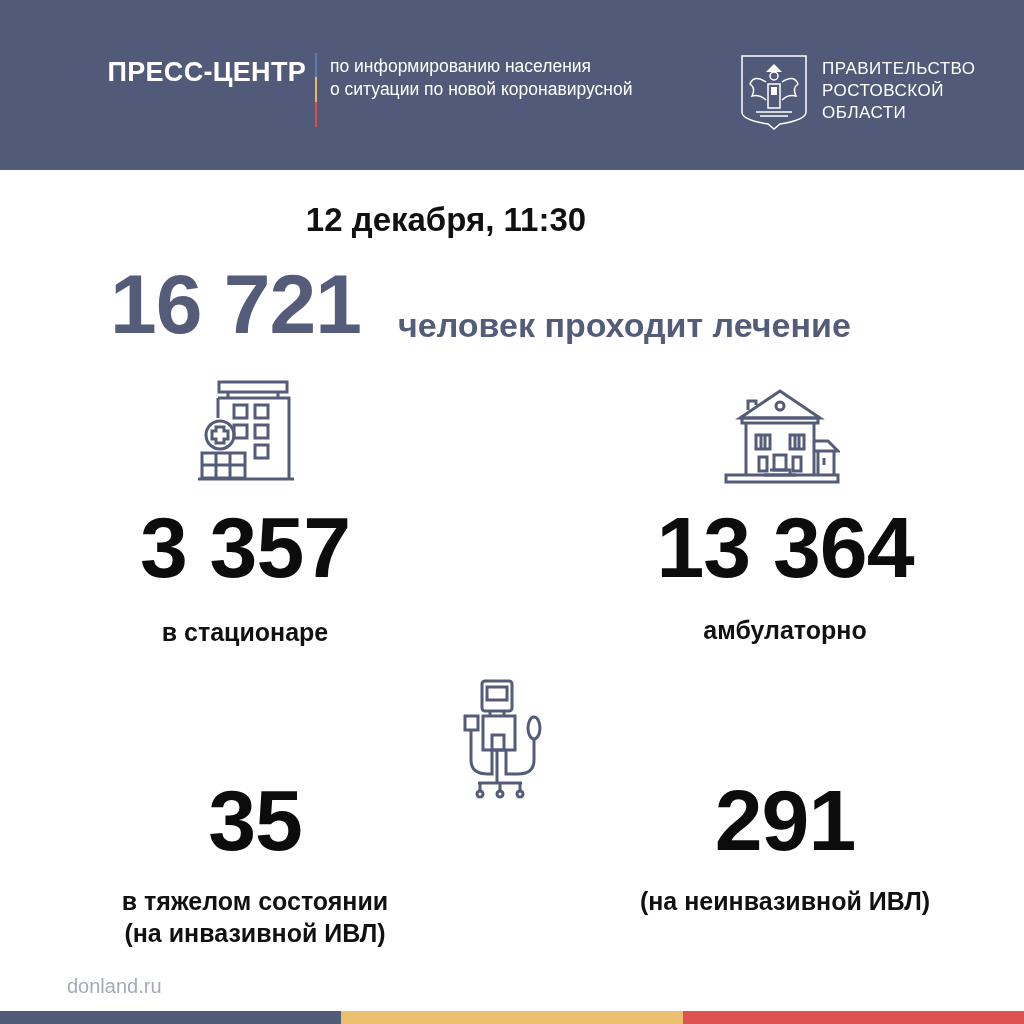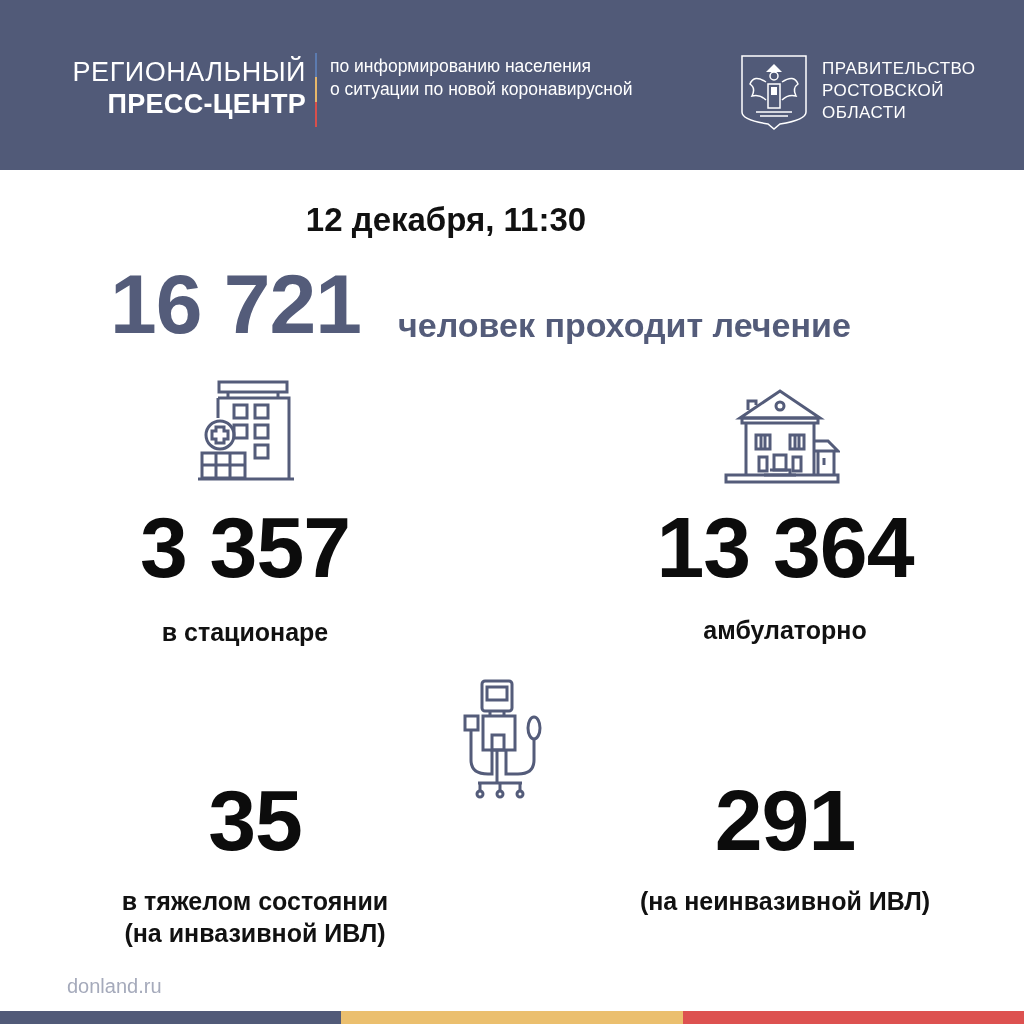--- a/index.html
+++ b/index.html
@@ -27,21 +27,20 @@
     .stat-label { position: absolute; font-size: 25px; font-weight: 700; color: #111; text-align: center; line-height: 32px; margin-top: 28px; }
 
     .footer-url { position: absolute; left: 67px; top: 975px; font-size: 20px; color: #a5aabb; }
     .stripe { position: absolute; top: 1011px; height: 13px; }
   </style>
 </head>
 <body>
 
 <div class="header">
   <div class="brand">
-    <div class="l1">РЕГИОНАЛЬНЫЙ</div>
     <div class="l2">ПРЕСС-ЦЕНТР</div>
   </div>
   <div class="divider"></div>
   <div class="subtitle">
     <div>по информированию населения</div>
     <div>о ситуации по новой коронавирусной</div>
   </div>
   <div class="gov">
     <svg class="emblem" viewBox="0 0 68 76">
       <path d="M2 2 H66 V58 Q66 66 40 70 L34 75 L28 70 Q2 66 2 58 Z" fill="none" stroke="#fff" stroke-width="1.5"></path>

